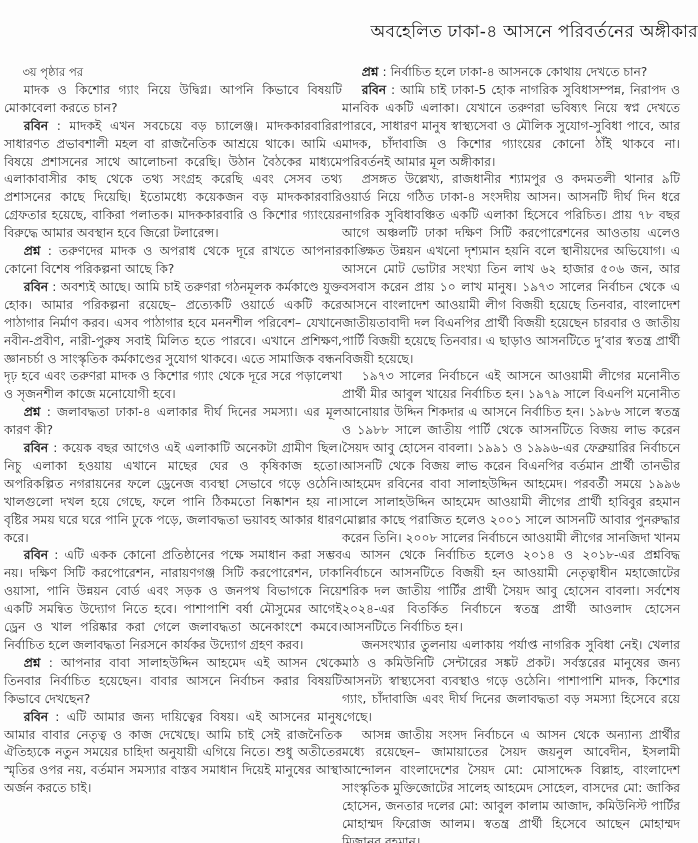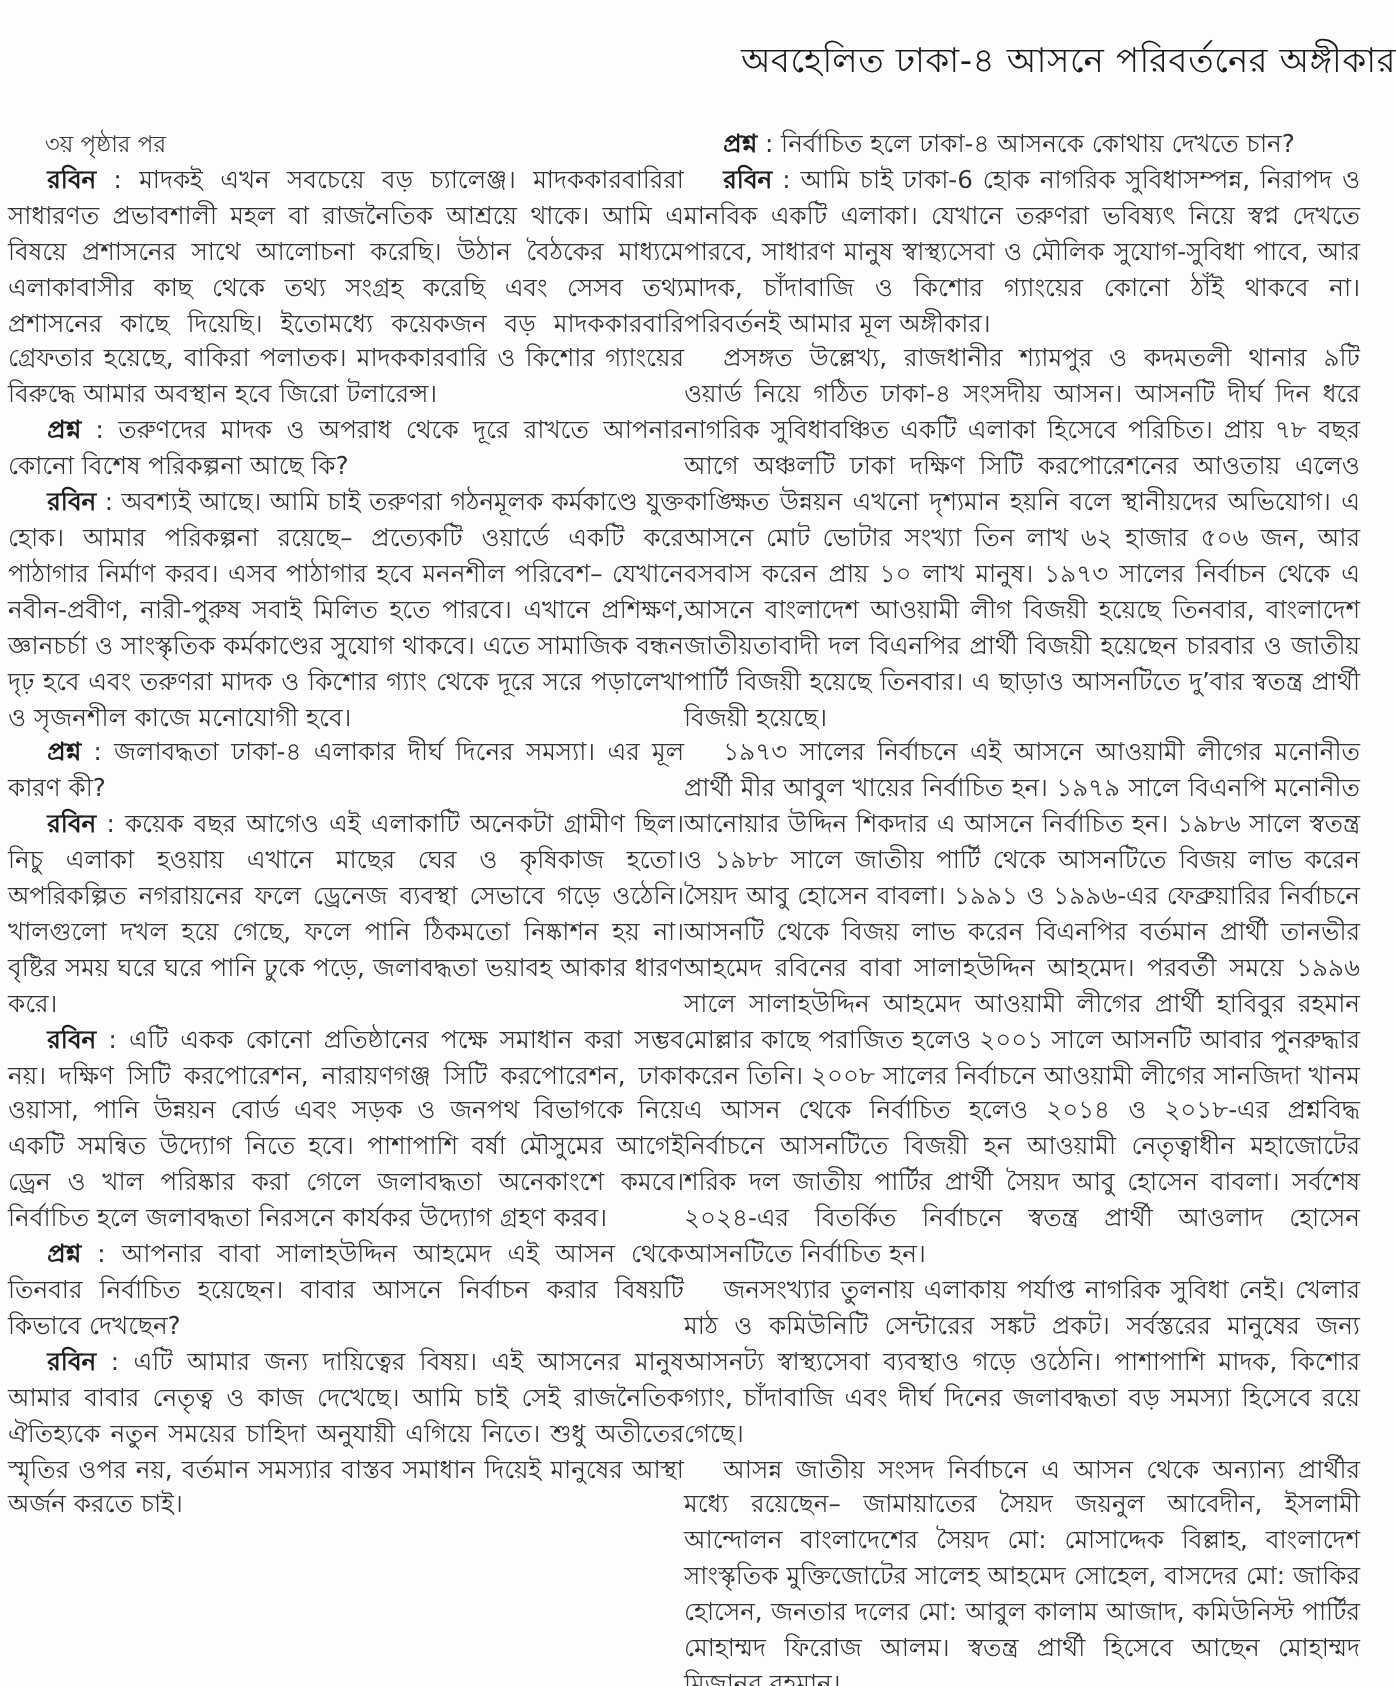--- a/index.html
+++ b/index.html
@@ -28,34 +28,35 @@
 </style>
 </head>
 <body>
 
 <div class="page">
   <h1 class="headline">অবহেলিত ঢাকা-৪ আসনে পরিবর্তনের অঙ্গীকার</h1>
 
   <div class="col left">
     <p class="jump">৩য় পৃষ্ঠার পর</p>
     <div id="left-body">
+        <p><span>মাদক ও কিশোর গ্যাং নিয়ে উদ্বিগ্ন। আপনি কিভাবে বিষয়টি মোকাবেলা করতে চান?</span></p>
         <p><span class="speaker">রবিন</span><span> :  মাদকই এখন সবচেয়ে বড় চ্যালেঞ্জ। মাদককারবারিরা সাধারণত প্রভাবশালী মহল বা রাজনৈতিক আশ্রয়ে থাকে। আমি এ বিষয়ে প্রশাসনের সাথে আলোচনা করেছি। উঠান বৈঠকের মাধ্যমে এলাকাবাসীর কাছ থেকে তথ্য সংগ্রহ করেছি এবং সেসব তথ্য প্রশাসনের কাছে দিয়েছি। ইতোমধ্যে কয়েকজন বড় মাদককারবারি গ্রেফতার হয়েছে, বাকিরা পলাতক। মাদককারবারি ও কিশোর গ্যাংয়ের বিরুদ্ধে আমার অবস্থান হবে জিরো টলারেন্স।</span></p>
         <p><span class="speaker">প্রশ্ন</span><span> : তরুণদের মাদক ও অপরাধ থেকে দূরে রাখতে আপনার কোনো বিশেষ পরিকল্পনা আছে কি?</span></p>
         <p><span class="speaker">রবিন</span><span> : অবশ্যই আছে। আমি চাই তরুণরা গঠনমূলক কর্মকাণ্ডে যুক্ত হোক। আমার পরিকল্পনা রয়েছে– প্রত্যেকটি ওয়ার্ডে একটি করে পাঠাগার নির্মাণ করব। এসব পাঠাগার হবে মননশীল পরিবেশ– যেখানে নবীন-প্রবীণ, নারী-পুরুষ সবাই মিলিত হতে পারবে। এখানে প্রশিক্ষণ, জ্ঞানচর্চা ও সাংস্কৃতিক কর্মকাণ্ডের সুযোগ থাকবে। এতে সামাজিক বন্ধন দৃঢ় হবে এবং তরুণরা মাদক ও কিশোর গ্যাং থেকে দূরে সরে পড়ালেখা ও সৃজনশীল কাজে মনোযোগী হবে।</span></p>
         <p><span class="speaker">প্রশ্ন</span><span> : জলাবদ্ধতা ঢাকা-৪ এলাকার দীর্ঘ দিনের সমস্যা। এর মূল কারণ কী?</span></p>
         <p><span class="speaker">রবিন</span><span> : কয়েক বছর আগেও এই এলাকাটি অনেকটা গ্রামীণ ছিল। নিচু এলাকা হওয়ায় এখানে মাছের ঘের ও কৃষিকাজ হতো। অপরিকল্পিত নগরায়নের ফলে ড্রেনেজ ব্যবস্থা সেভাবে গড়ে ওঠেনি। খালগুলো দখল হয়ে গেছে, ফলে পানি ঠিকমতো নিষ্কাশন হয় না। বৃষ্টির সময় ঘরে ঘরে পানি ঢুকে পড়ে, জলাবদ্ধতা ভয়াবহ আকার ধারণ করে।</span></p>
         <p><span class="speaker">রবিন</span><span> : এটি একক কোনো প্রতিষ্ঠানের পক্ষে সমাধান করা সম্ভব নয়। দক্ষিণ সিটি করপোরেশন, নারায়ণগঞ্জ সিটি করপোরেশন, ঢাকা ওয়াসা, পানি উন্নয়ন বোর্ড এবং সড়ক ও জনপথ বিভাগকে নিয়ে একটি সমন্বিত উদ্যোগ নিতে হবে। পাশাপাশি বর্ষা মৌসুমের আগেই ড্রেন ও খাল পরিষ্কার করা গেলে জলাবদ্ধতা অনেকাংশে কমবে। নির্বাচিত হলে জলাবদ্ধতা নিরসনে কার্যকর উদ্যোগ গ্রহণ করব।</span></p>
         <p><span class="speaker">প্রশ্ন</span><span> : আপনার বাবা সালাহউদ্দিন আহমেদ এই আসন থেকে তিনবার নির্বাচিত হয়েছেন। বাবার আসনে নির্বাচন করার বিষয়টি কিভাবে দেখছেন?</span></p>
         <p><span class="speaker">রবিন</span><span> : এটি আমার জন্য দায়িত্বের বিষয়। এই আসনের মানুষ আমার বাবার নেতৃত্ব ও কাজ দেখেছে। আমি চাই সেই রাজনৈতিক ঐতিহ্যকে নতুন সময়ের চাহিদা অনুযায়ী এগিয়ে নিতে। শুধু অতীতের স্মৃতির ওপর নয়, বর্তমান সমস্যার বাস্তব সমাধান দিয়েই মানুষের আস্থা অর্জন করতে চাই।</span></p>
       </div>
   </div>
 
   <div class="col right">
     <div id="right-body">
         <p><span class="speaker">প্রশ্ন</span><span> : নির্বাচিত হলে ঢাকা-৪ আসনকে কোথায় দেখতে চান?</span></p>
-        <p><span class="speaker">রবিন</span><span> :  আমি চাই ঢাকা-6 হোক নাগরিক সুবিধাসম্পন্ন, নিরাপদ ও মানবিক একটি এলাকা। যেখানে তরুণরা ভবিষ্যৎ নিয়ে স্বপ্ন দেখতে পারবে, সাধারণ মানুষ স্বাস্থ্যসেবা ও মৌলিক সুযোগ-সুবিধা পাবে, আর মাদক, চাঁদাবাজি ও কিশোর গ্যাংয়ের কোনো ঠাঁই থাকবে না। পরিবর্তনই আমার মূল অঙ্গীকার।</span></p>
+        <p><span class="speaker">রবিন</span><span> :  আমি চাই ঢাকা-5 হোক নাগরিক সুবিধাসম্পন্ন, নিরাপদ ও মানবিক একটি এলাকা। যেখানে তরুণরা ভবিষ্যৎ নিয়ে স্বপ্ন দেখতে পারবে, সাধারণ মানুষ স্বাস্থ্যসেবা ও মৌলিক সুযোগ-সুবিধা পাবে, আর মাদক, চাঁদাবাজি ও কিশোর গ্যাংয়ের কোনো ঠাঁই থাকবে না। পরিবর্তনই আমার মূল অঙ্গীকার।</span></p>
         <p><span>প্রসঙ্গত উল্লেখ্য, রাজধানীর শ্যামপুর ও কদমতলী থানার ৯টি ওয়ার্ড নিয়ে গঠিত ঢাকা-৪ সংসদীয় আসন। আসনটি দীর্ঘ দিন ধরে নাগরিক সুবিধাবঞ্চিত একটি এলাকা হিসেবে পরিচিত। প্রায় ৭৮ বছর আগে অঞ্চলটি ঢাকা দক্ষিণ সিটি করপোরেশনের আওতায় এলেও কাঙ্ক্ষিত উন্নয়ন এখনো দৃশ্যমান হয়নি বলে স্থানীয়দের অভিযোগ। এ আসনে মোট ভোটার সংখ্যা তিন লাখ ৬২ হাজার ৫০৬ জন, আর বসবাস করেন প্রায় ১০ লাখ মানুষ। ১৯৭৩ সালের নির্বাচন থেকে এ আসনে বাংলাদেশ আওয়ামী লীগ বিজয়ী হয়েছে তিনবার, বাংলাদেশ জাতীয়তাবাদী দল বিএনপির প্রার্থী বিজয়ী হয়েছেন চারবার ও জাতীয় পার্টি বিজয়ী হয়েছে তিনবার। এ ছাড়াও আসনটিতে দু’বার স্বতন্ত্র প্রার্থী বিজয়ী হয়েছে।</span></p>
         <p><span>১৯৭৩ সালের নির্বাচনে এই আসনে আওয়ামী লীগের মনোনীত প্রার্থী মীর আবুল খায়ের নির্বাচিত হন। ১৯৭৯ সালে বিএনপি মনোনীত আনোয়ার উদ্দিন শিকদার এ আসনে নির্বাচিত হন। ১৯৮৬ সালে স্বতন্ত্র ও ১৯৮৮ সালে জাতীয় পার্টি থেকে আসনটিতে বিজয় লাভ করেন সৈয়দ আবু হোসেন বাবলা। ১৯৯১ ও ১৯৯৬-এর ফেব্রুয়ারির নির্বাচনে আসনটি থেকে বিজয় লাভ করেন বিএনপির বর্তমান প্রার্থী তানভীর আহমেদ রবিনের বাবা সালাহউদ্দিন আহমেদ। পরবর্তী সময়ে ১৯৯৬ সালে সালাহউদ্দিন আহমেদ আওয়ামী লীগের প্রার্থী হাবিবুর রহমান মোল্লার কাছে পরাজিত হলেও ২০০১ সালে আসনটি আবার পুনরুদ্ধার করেন তিনি। ২০০৮ সালের নির্বাচনে আওয়ামী লীগের সানজিদা খানম এ আসন থেকে নির্বাচিত হলেও ২০১৪ ও ২০১৮-এর প্রশ্নবিদ্ধ নির্বাচনে আসনটিতে বিজয়ী হন আওয়ামী নেতৃত্বাধীন মহাজোটের শরিক দল জাতীয় পার্টির প্রার্থী সৈয়দ আবু হোসেন বাবলা। সর্বশেষ ২০২৪-এর বিতর্কিত নির্বাচনে স্বতন্ত্র প্রার্থী আওলাদ হোসেন আসনটিতে নির্বাচিত হন।</span></p>
         <p><span>জনসংখ্যার তুলনায় এলাকায় পর্যাপ্ত নাগরিক সুবিধা নেই। খেলার মাঠ ও কমিউনিটি সেন্টারের সঙ্কট প্রকট। সর্বস্তরের মানুষের জন্য আসনট্য স্বাস্থ্যসেবা ব্যবস্থাও গড়ে ওঠেনি। পাশাপাশি মাদক, কিশোর গ্যাং, চাঁদাবাজি এবং দীর্ঘ দিনের জলাবদ্ধতা বড় সমস্যা হিসেবে রয়ে গেছে।</span></p>
         <p><span>আসন্ন জাতীয় সংসদ নির্বাচনে এ আসন থেকে অন্যান্য প্রার্থীর মধ্যে রয়েছেন– জামায়াতের সৈয়দ জয়নুল আবেদীন, ইসলামী আন্দোলন বাংলাদেশের সৈয়দ মো: মোসাদ্দেক বিল্লাহ, বাংলাদেশ সাংস্কৃতিক মুক্তিজোটের সালেহ আহমেদ সোহেল, বাসদের মো: জাকির হোসেন, জনতার দলের মো: আবুল কালাম আজাদ, কমিউনিস্ট পার্টির মোহাম্মদ ফিরোজ আলম। স্বতন্ত্র প্রার্থী হিসেবে আছেন মোহাম্মদ মিজানুর রহমান।</span></p>
       </div>
   </div>
 </div>
 
 </body></html>

